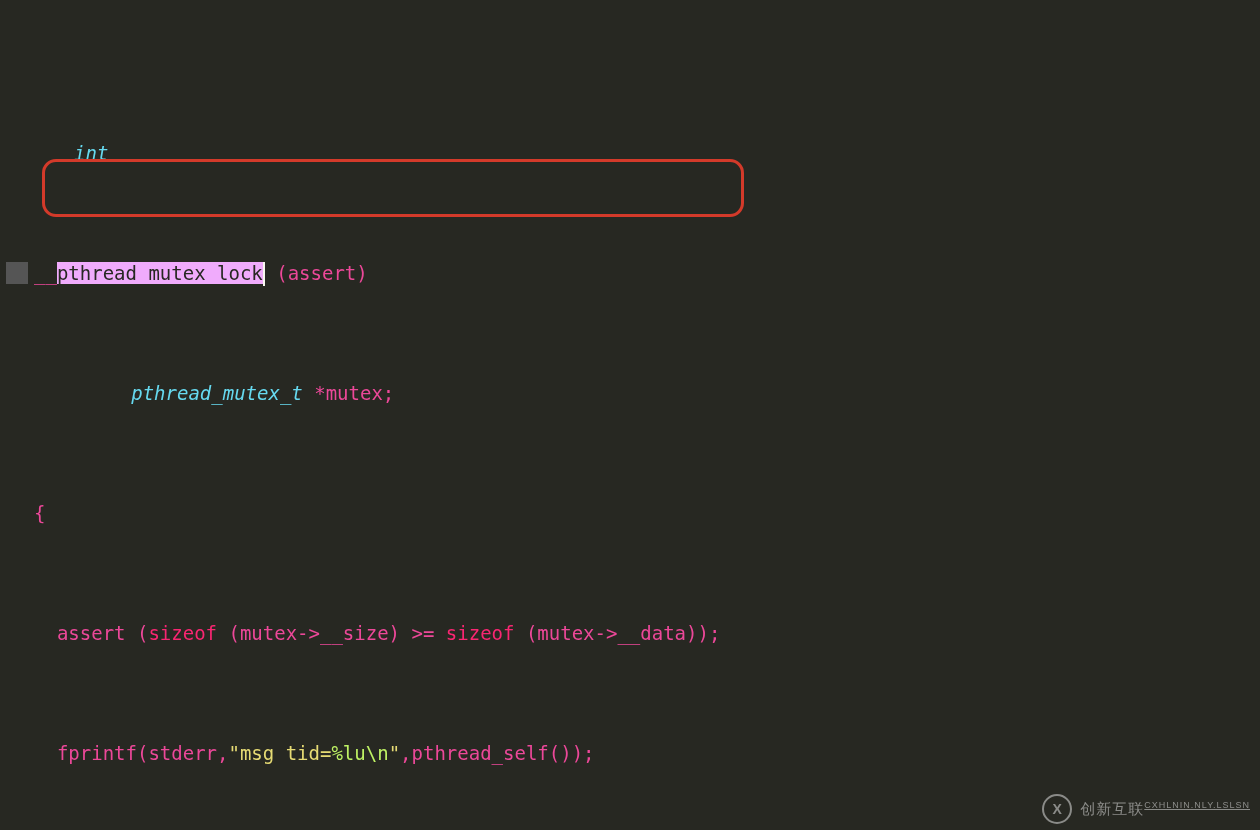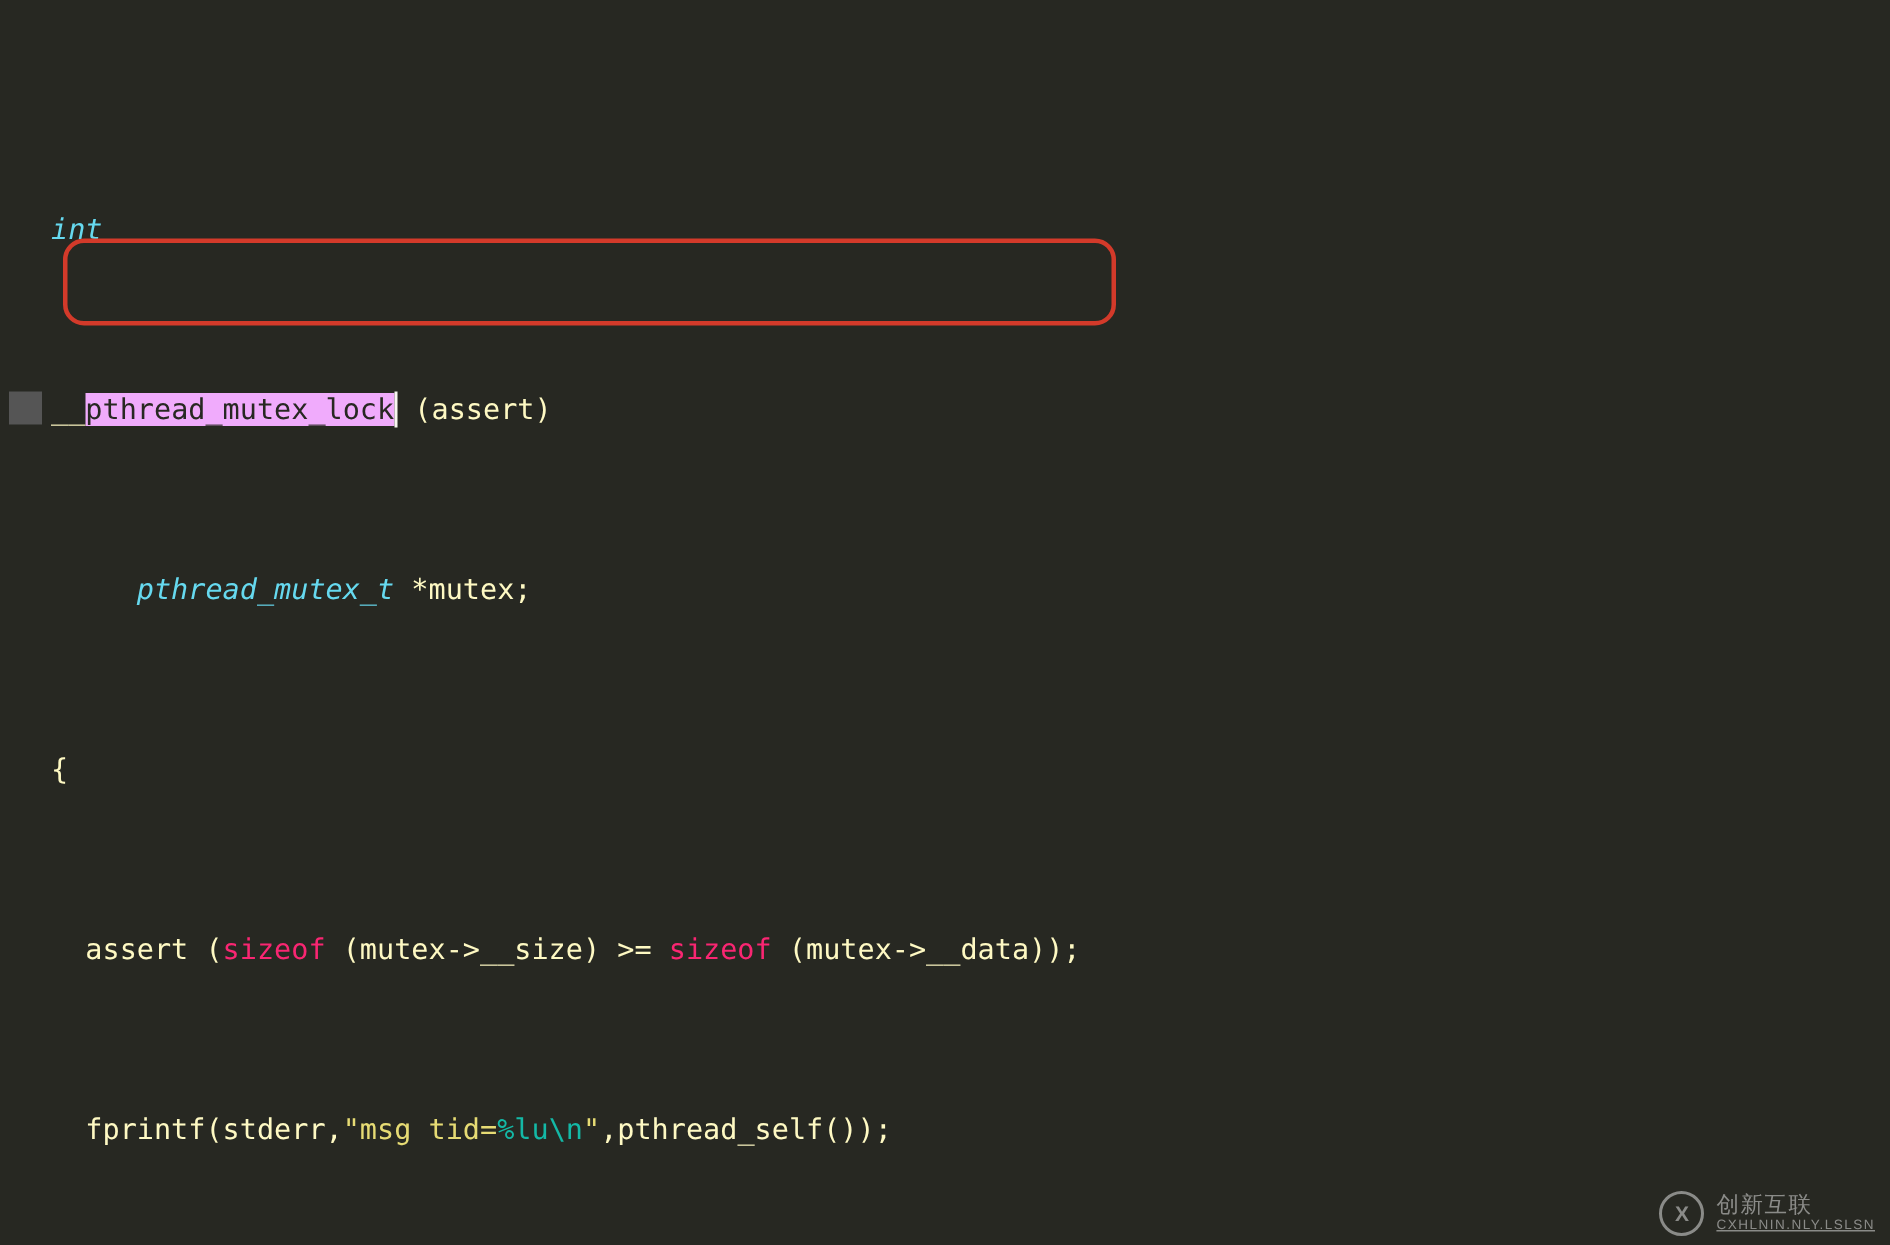--- a/index.html
+++ b/index.html
@@ -17,26 +17,26 @@
   .code {
     padding: 18px 0 0 0;
     white-space: pre;
     position: relative;
   }
   .line { height: 30px; }
   .gutter {
     display: inline-block;
     width: 34px;
   }
-  .t-type      { color: #66d9ef; font-style: italic; }
+  .t-type      { color: #66d9ef; font-style: italic; margin-left: 40px; }
   .t-funchi    { color: #272822; background: #f0abfc; }
   .t-keyword   { color: #f92672; }
   .t-string    { color: #e6db74; }
-  .t-escape    { color: #14b8a6; }
-  .t-plain     { color: #fef9c3; }
+  .t-escape    { color: #bef264; }
+  .t-plain     { color: #ec4899; }
   .gutter-mark {
     display: inline-block;
     width: 22px;
     height: 22px;
     background: #555;
     vertical-align: middle;
     margin: 0 6px 4px 6px;
   }
   .cursor {
     display: inline-block;
@@ -72,21 +72,21 @@
     border: 2px solid rgba(220,220,220,0.55);
     border-radius: 50%;
     display: flex;
     align-items: center;
     justify-content: center;
     font-size: 14px;
     font-weight: bold;
   }
   .watermark .txtlines {
     display: flex;
-    flex-direction: column;
+    flex-direction: row;
     line-height: 1.05;
   }
   .watermark .big { font-size: 15px; letter-spacing: 1px; }
   .watermark .small { font-size: 9px; letter-spacing: 1px; text-decoration: underline; }
 </style>
 </head>
 <body>
 
 <div class="code">
   <div class="redbox"></div>

